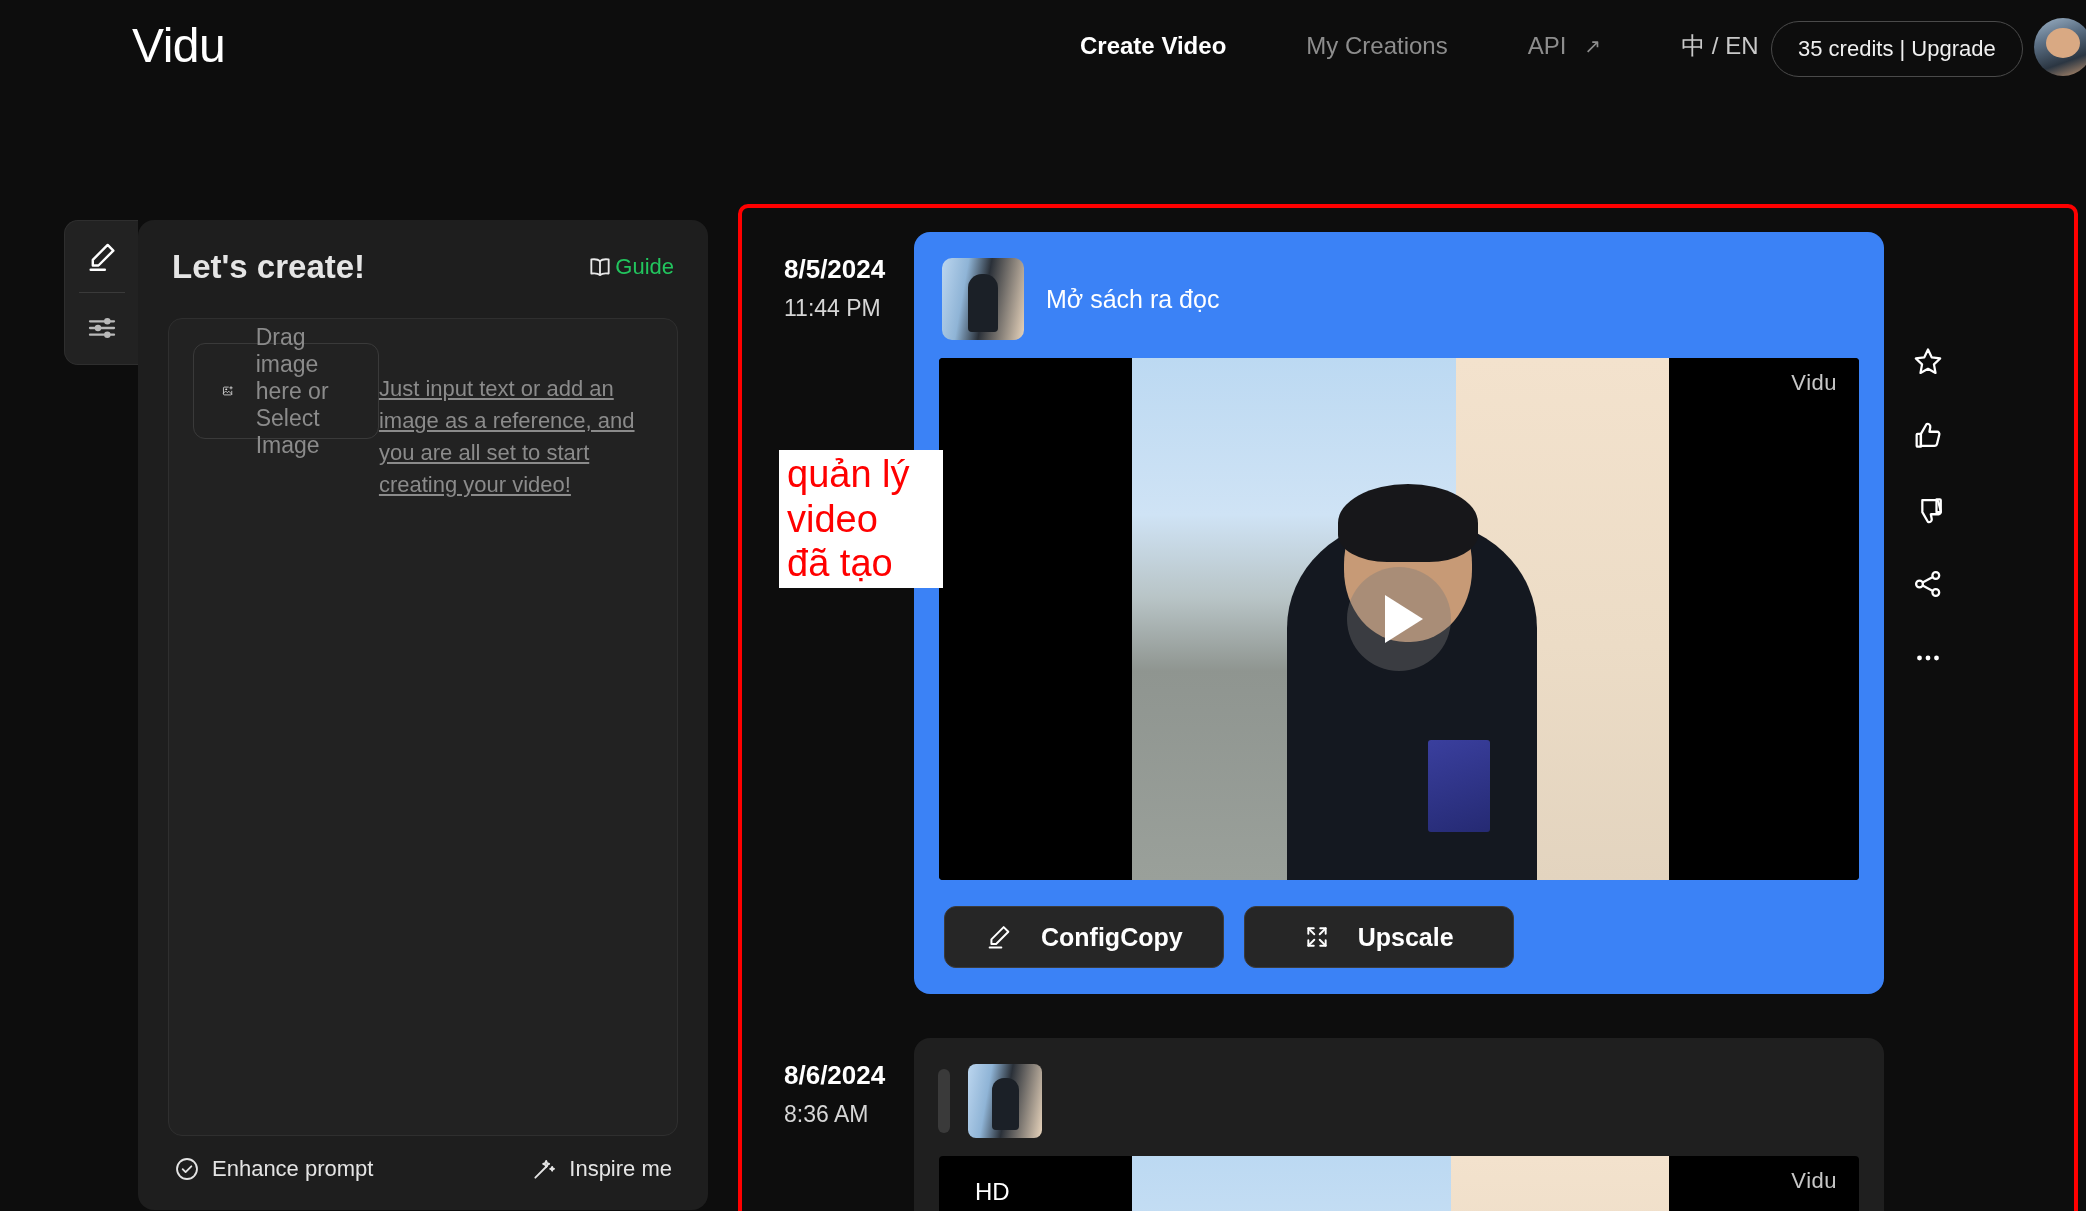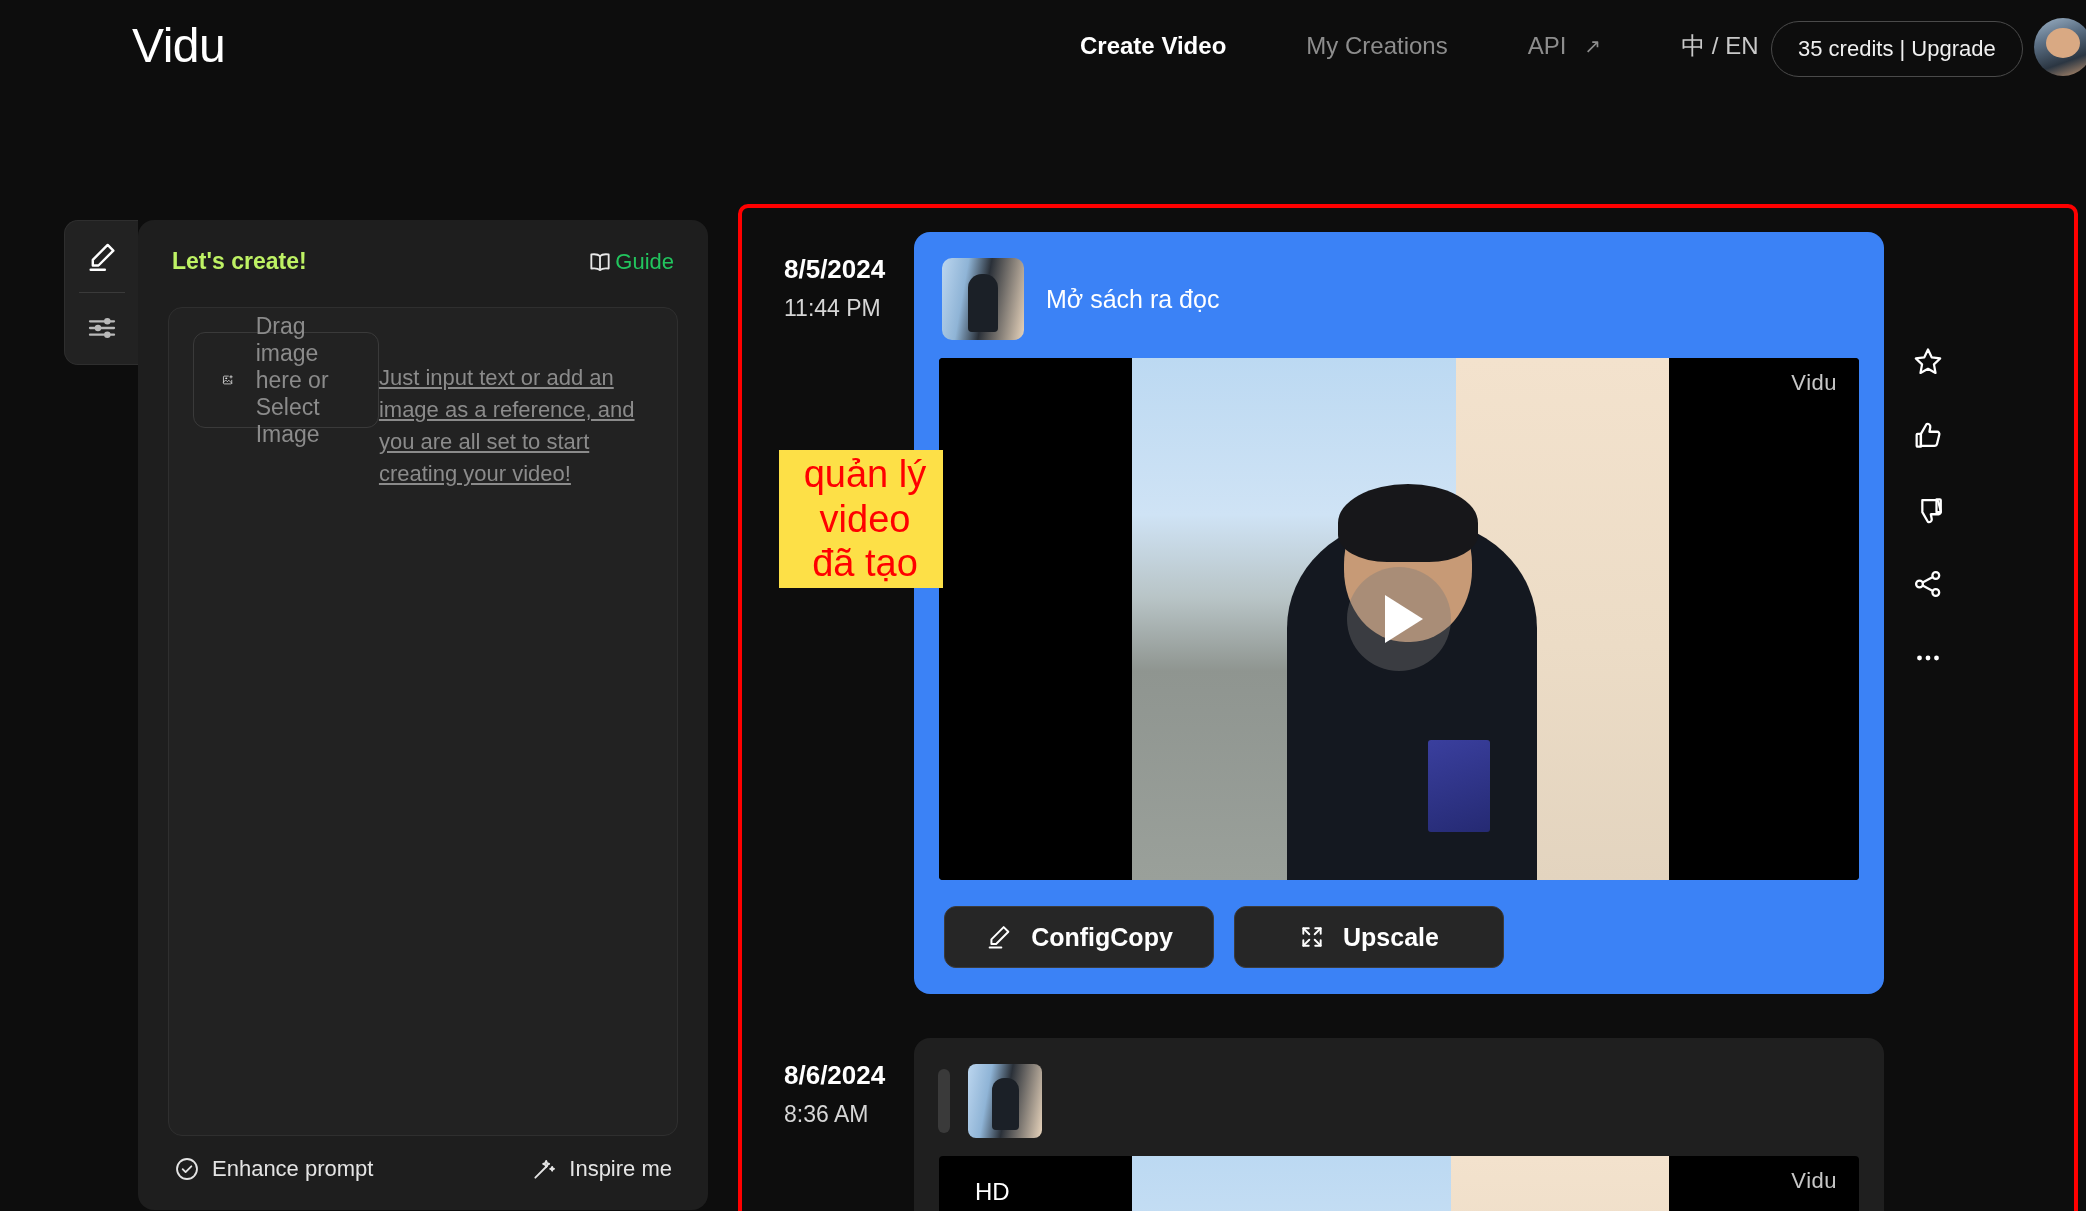--- a/index.html
+++ b/index.html
@@ -76,21 +76,21 @@
   .panel {
     position: absolute; left: 138px; top: 122px;
     width: 570px; height: 990px;
     background: #1e1e1e; border-radius: 16px;
     display: flex; flex-direction: column;
   }
   .panel-head {
     display: flex; align-items: center; justify-content: space-between;
     padding: 28px 34px 10px 34px;
   }
-  .panel-title { font-size: 23px; font-weight: 700; color: #bef264; }
+  .panel-title { font-size: 33px; font-weight: 700; color: #e5e5e5; }
   .guide {
     display: flex; align-items: flex-start; gap: 2px;
     font-size: 22px; color: #22c55e; cursor: pointer;
   }
   .prompt-box {
     margin: 22px 30px 0 30px;
     flex: 1;
     background: #222222;
     border: 1px solid #2f2f2f;
     border-radius: 14px;
@@ -206,21 +206,21 @@
     border-left:38px solid #ffffff;
     border-top:24px solid transparent;
     border-bottom:24px solid transparent;
   }
 
   .card-actions { display: flex; gap: 20px; padding: 26px 12px 8px 12px; }
   .act-btn {
     height: 62px; padding: 0 40px; min-width: 270px;
     border: 1px solid #3b3b3b; border-radius: 12px;
     background: #262626;
-    display: flex; align-items: center; justify-content: center; gap: 18px;
+    display: flex; align-items: center; justify-content: center; gap: 28px;
     font-size: 25px; font-weight: 700; color: #ffffff; cursor: pointer;
   }
 
   .side-actions {
     position: absolute; right: -62px; top: 112px;
     display: flex; flex-direction: column; gap: 38px;
     align-items: center;
   }
   .side-btn { cursor: pointer; width: 36px; height: 36px; display:flex; align-items:center; justify-content:center; }
 
@@ -240,25 +240,24 @@
   .video2 {
     width: 920px; height: 150px; background:#000; position:relative; overflow:hidden;
     border-radius:4px; margin: 0 auto;
   }
   .hd-badge { position:absolute; left:36px; top:22px; font-size:24px; color:#ffffff; }
 
   
   .annotation {
     position: absolute; left: 779px; top: 352px;
     width: 164px; height: 138px;
-    background: #fde047;
+    background: #ffffff;
     display: flex; flex-direction: column; justify-content: center;
     padding-left: 8px;
     z-index: 40;
-    align-items: center;
   }
   .annotation span {
     color: #ff0000; font-size: 38px; line-height: 1.18;
     font-family: "Liberation Sans", sans-serif;
   }
 </style>
 </head>
 <body>
 
 <div class="topbar">

